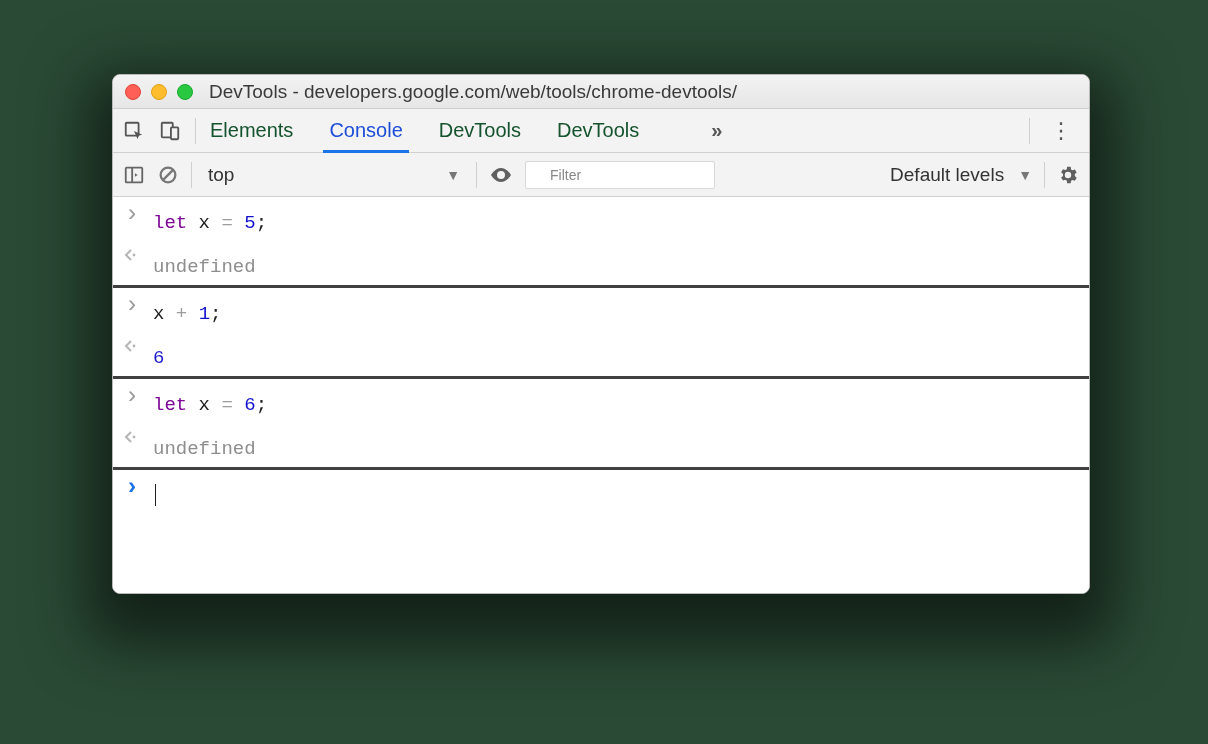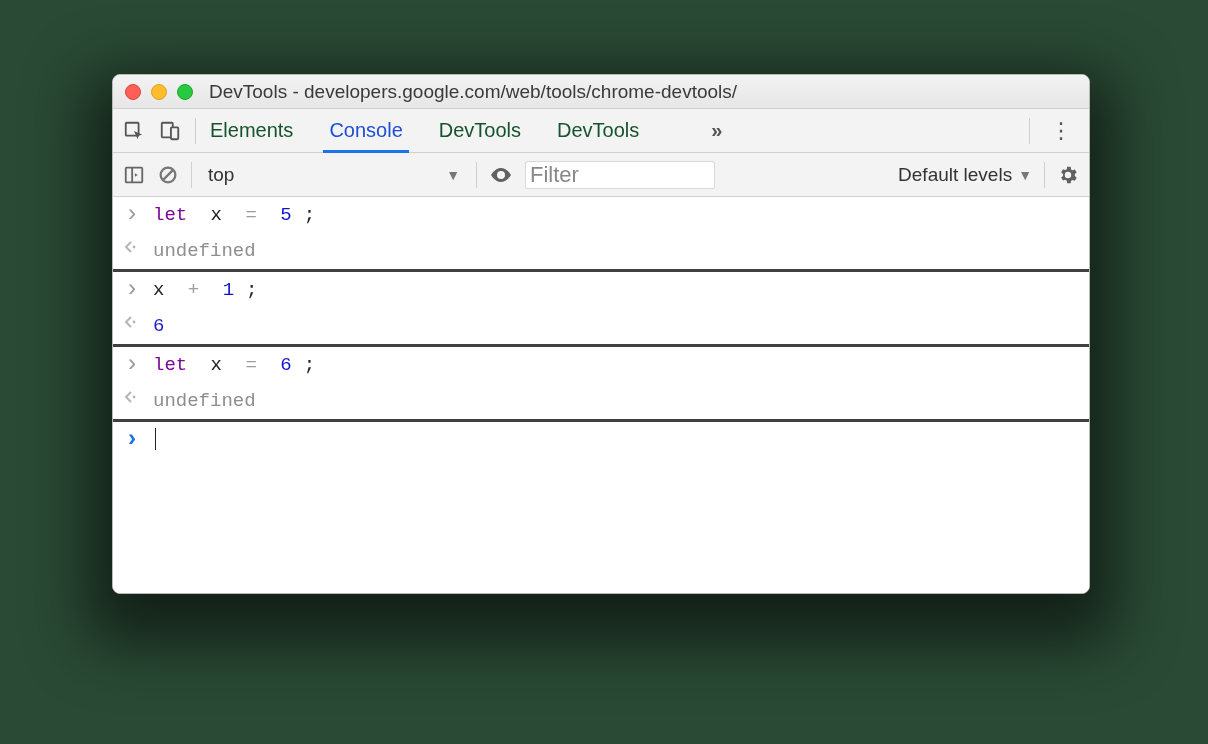--- a/index.html
+++ b/index.html
@@ -79,24 +79,24 @@
   .icon-btn{display:flex;align-items:center;justify-content:center;cursor:pointer;color:#666;}
   .vdivider{width:1px;height:26px;background:#cfcfcf;}
   .context-select{
     display:flex;align-items:center;gap:8px;cursor:pointer;color:#333;
     padding:0 4px; min-width:260px; justify-content:space-between;
   }
   .context-select .caret{color:#777;font-size:14px;}
   .eye{cursor:pointer;color:#666;}
   .filter{
     height:28px;background:#fff;border:1px solid #d9d9d9;border-radius:2px;
-    padding:2px 4px;font-size:22px;color:#333;width:190px;outline:none;
+    padding:2px 24px;font-size:14px;color:#333;width:190px;outline:none;
   }
   .filter::placeholder{color:#888;}
-  .levels{display:flex;align-items:center;gap:6px;cursor:pointer;color:#333;}
+  .levels{display:flex;align-items:center;gap:14px;cursor:pointer;color:#333;}
   .gear{cursor:pointer;color:#666;}
   
   .console{
     flex:1;
     background:#fff;
     font-family: Menlo, Consolas, "Courier New", monospace;
     font-size:19px;
     color:#303030;
     overflow:auto;
   }
@@ -109,21 +109,21 @@
     line-height:24px;
   }
   .row.nohr{border-bottom:none;}
   .gutter{
     width:22px;flex:0 0 22px;display:flex;align-items:center;justify-content:center;
     font-size:16px;user-select:none;
   }
   .g-in{color:#9c9c9c;}
   .g-out{color:#b5b5b5;}
   .g-active{color:#1a73e8;font-weight:bold;}
-  .code{white-space:pre-wrap;display:flex;gap:12px;}
+  .code{white-space:pre-wrap;display:flex;gap:0;margin-top:8px;}
   .kw{color:#7c0695;}
   .id{color:#222;}
   .op{color:#9c9c9c;}
   .num{color:#1212cc;}
   .punc{color:#222;}
   .undef{color:#8e8e8e;}
   .retnum{color:#1b1bcc;}
   .cursor{
     display:inline-block;width:1px;height:22px;background:#222;margin-left:2px;vertical-align:middle;
   }

